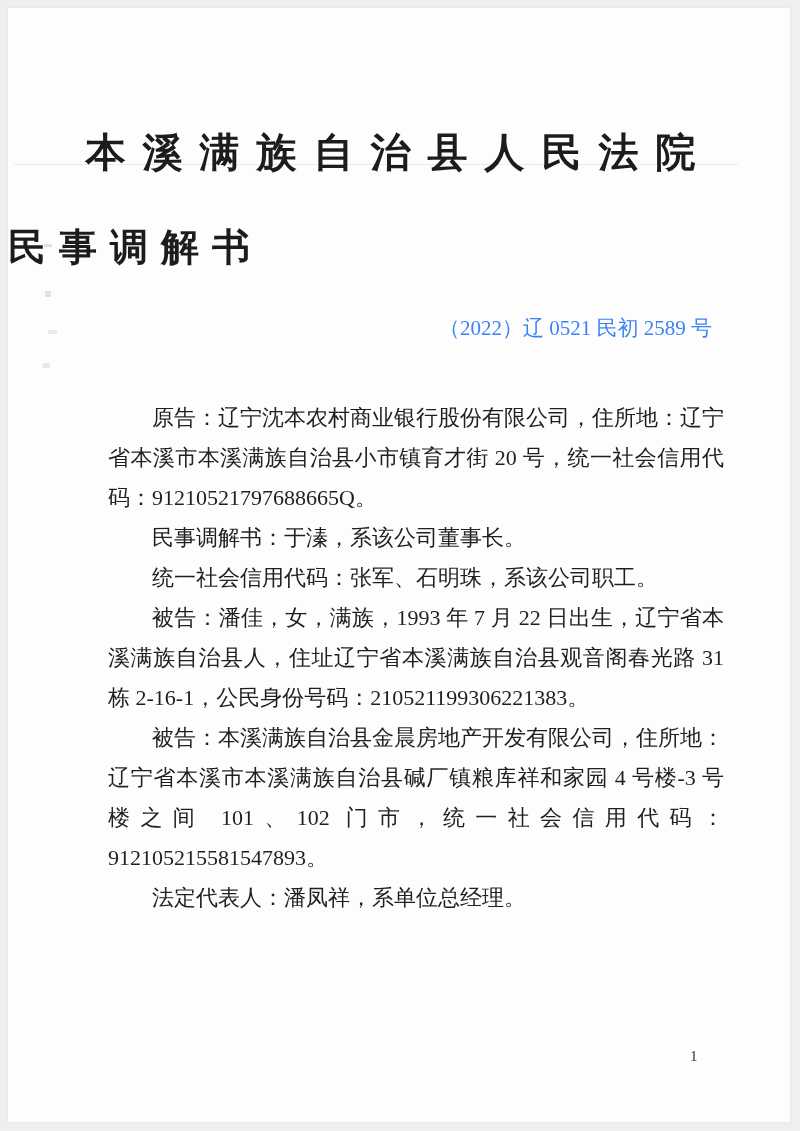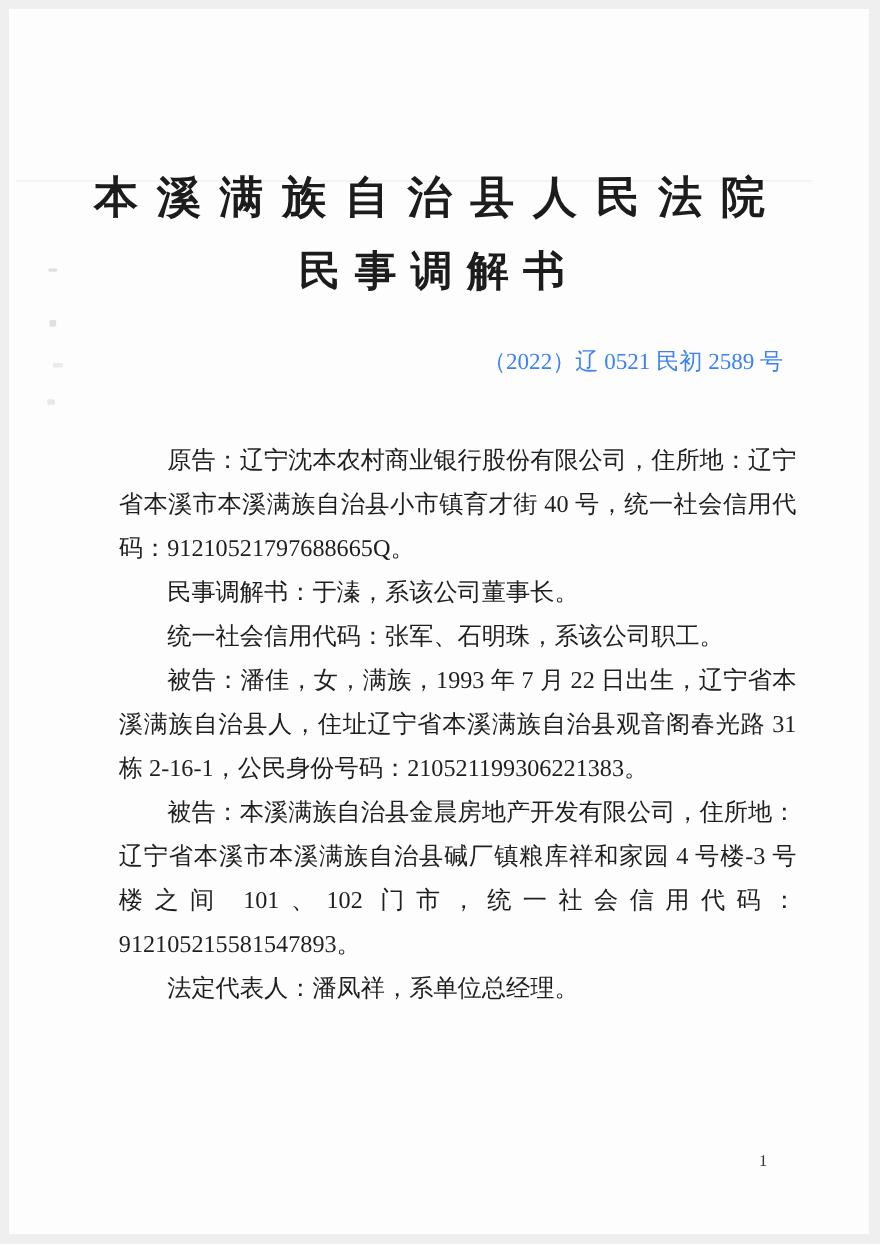--- a/index.html
+++ b/index.html
@@ -21,39 +21,39 @@
     position: absolute;
     left: 8px;
     top: 8px;
     width: 782px;
     height: 1114px;
     background: #fdfdfd;
     box-shadow: 0 0 2px rgba(0,0,0,0.08);
   }
   .court-name {
     position: absolute;
-    top: 148px;
+    top: 121px;
     left: 0;
     width: 100%;
     margin: 0;
     text-align: center;
     font-size: 40px;
     line-height: 48px;
     font-weight: 700;
     letter-spacing: 17px;
     color: #1c1c1c;
     white-space: nowrap;
   }
   .doc-title {
     position: absolute;
     top: 216px;
     left: 0;
     width: 100%;
     margin: 0;
-    text-align: center;
+    text-align: left;
     font-size: 38px;
     line-height: 46px;
     font-weight: 700;
     letter-spacing: 13px;
     color: #1c1c1c;
     white-space: nowrap;
   }
   .case-number {
     position: absolute;
     top: 305px;
@@ -118,21 +118,21 @@
     <div class="speck speck-3"></div>
     <div class="speck speck-4"></div>
 
     <h1 class="court-name">本溪满族自治县人民法院</h1>
 
     <h2 class="doc-title">民事调解书</h2>
 
     <div class="case-number">（2022）辽 0521 民初 2589 号</div>
 
     <div class="body-text">
-      <p>原告：辽宁沈本农村商业银行股份有限公司，住所地：辽宁省本溪市本溪满族自治县小市镇育才街 40 号，统一社会信用代码：91210521797688665Q。</p>
+      <p>原告：辽宁沈本农村商业银行股份有限公司，住所地：辽宁省本溪市本溪满族自治县小市镇育才街 20 号，统一社会信用代码：91210521797688665Q。</p>
       <p>民事调解书：于溱，系该公司董事长。</p>
       <p>统一社会信用代码：张军、石明珠，系该公司职工。</p>
       <p>被告：潘佳，女，满族，1993 年 7 月 22 日出生，辽宁省本溪满族自治县人，住址辽宁省本溪满族自治县观音阁春光路 31 栋 2-16-1，公民身份号码：210521199306221383。</p>
       <p>被告：本溪满族自治县金晨房地产开发有限公司，住所地：辽宁省本溪市本溪满族自治县碱厂镇粮库祥和家园 4 号楼-3 号楼之间 101、102 门市，统一社会信用代码：912105215581547893。</p>
       <p>法定代表人：潘凤祥，系单位总经理。</p>
     </div>
 
     <div class="page-number">1</div>
 
   </div>

